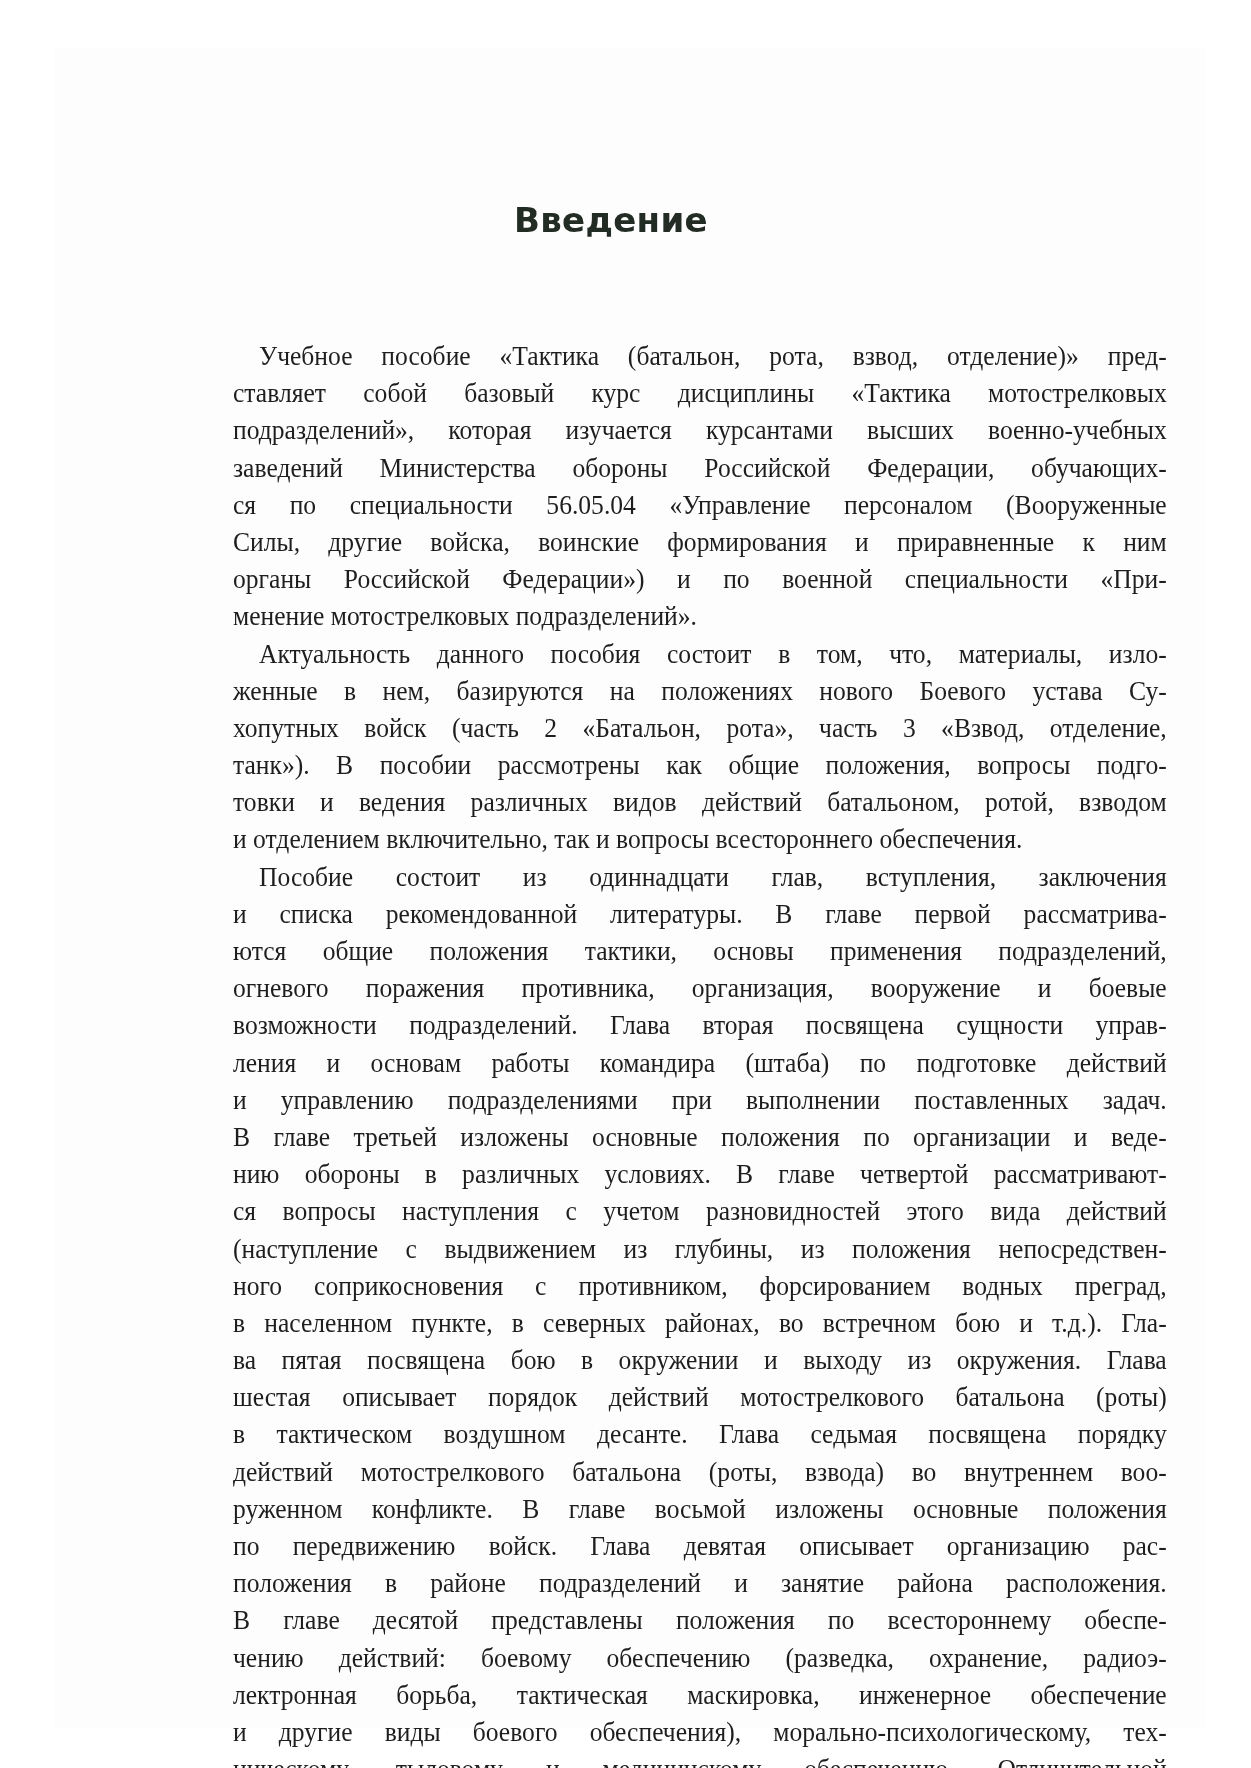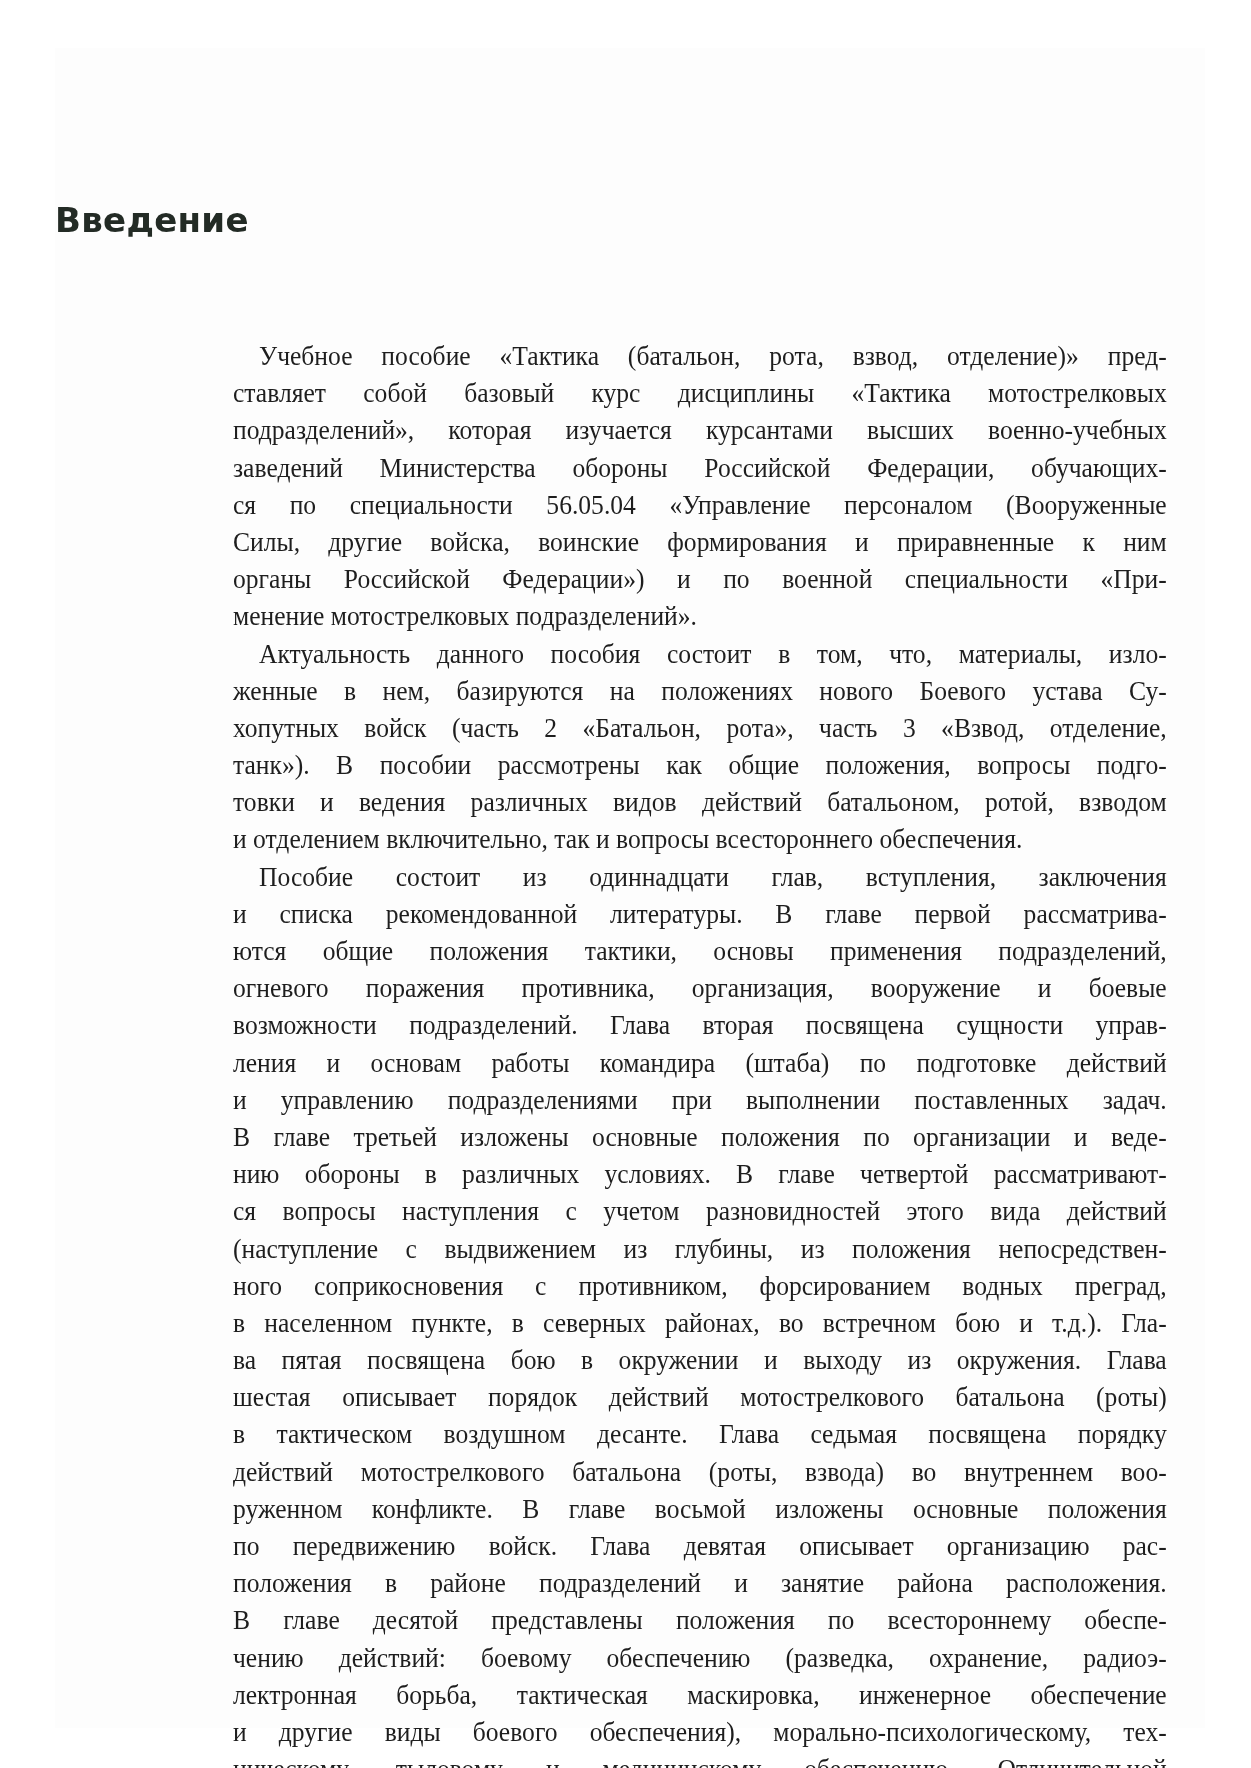--- a/index.html
+++ b/index.html
@@ -19,21 +19,21 @@
       top: 48px;
       width: 1150px;
       height: 1680px;
       background: #fdfdfd;
     }
     .heading {
       position: absolute;
       left: 0;
       top: 152px;
       width: 1112px;
-      text-align: left;
+      text-align: center;
       font-family: "DejaVu Sans", "Liberation Sans", sans-serif;
       font-weight: bold;
       font-size: 34px;
       color: #232b25;
       letter-spacing: 0.3px;
       margin: 0;
     }
     .body-text {
       position: absolute;
       left: 178px;

